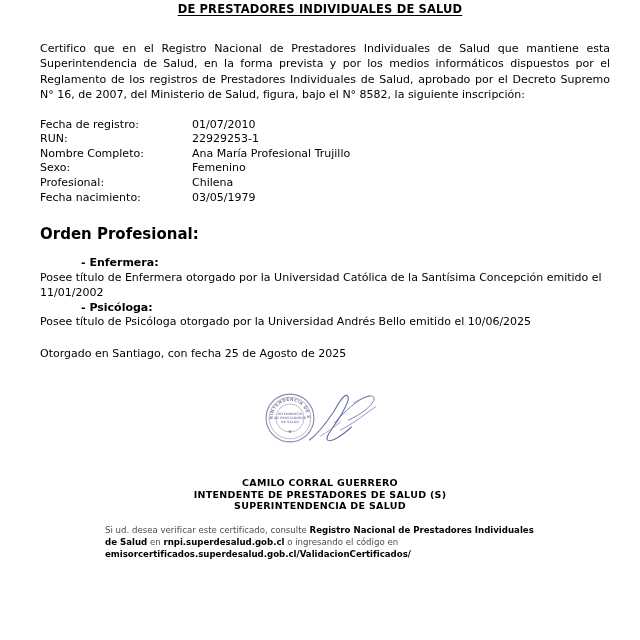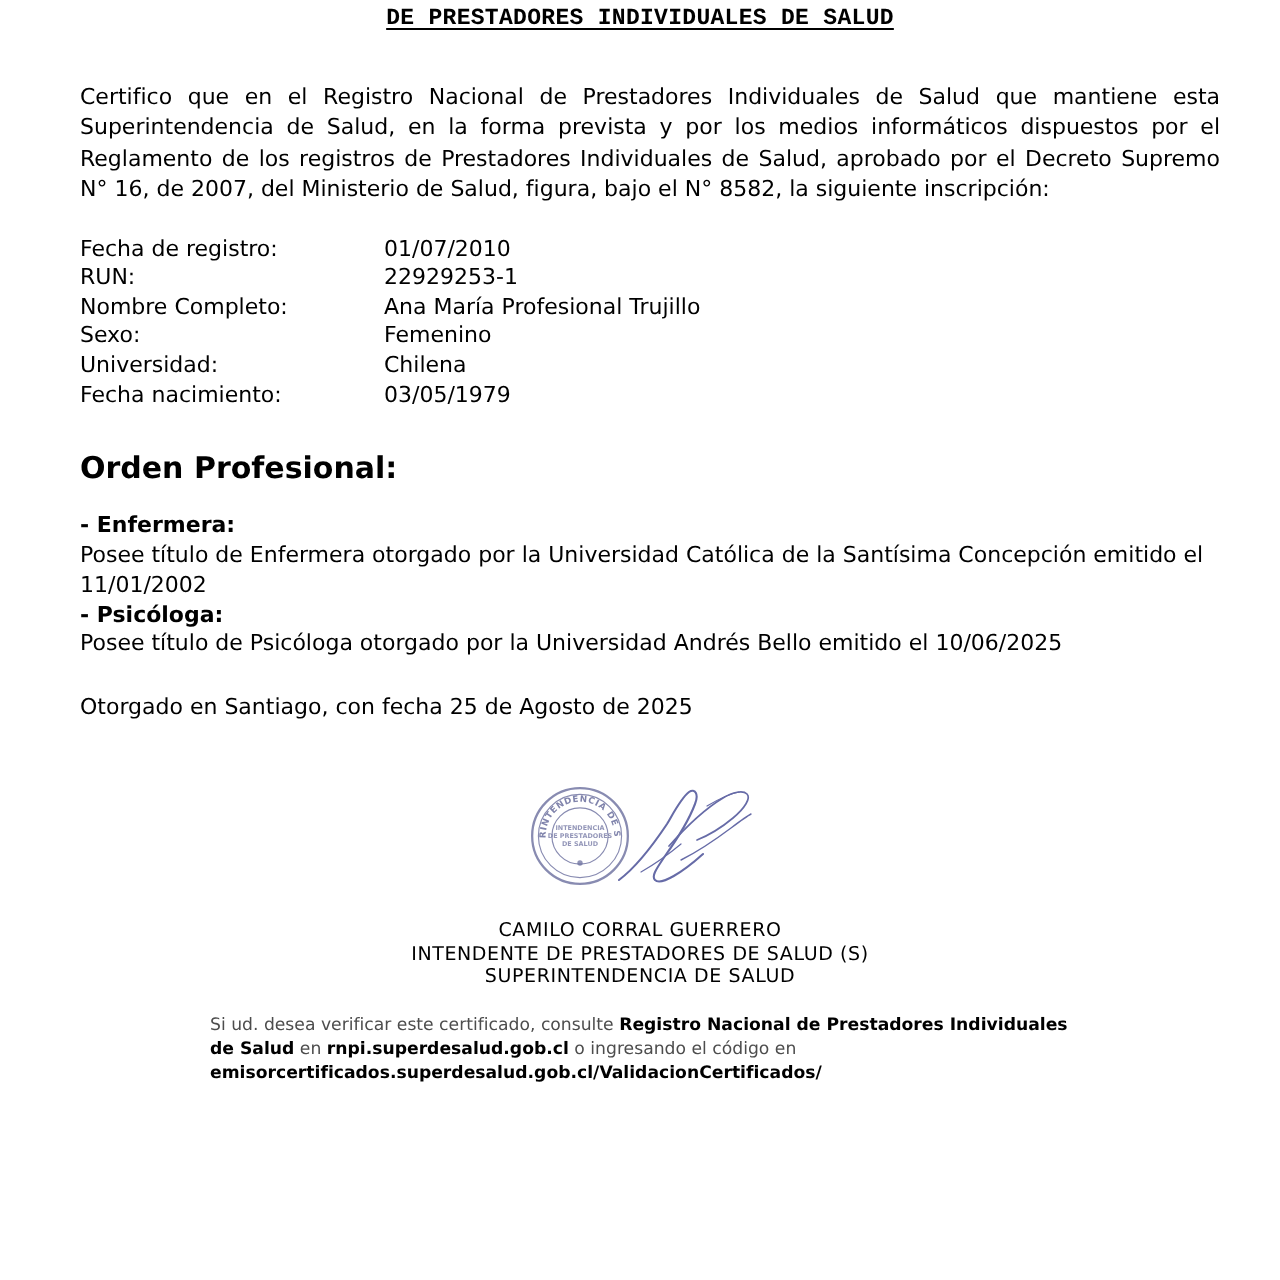--- a/index.html
+++ b/index.html
@@ -34,21 +34,20 @@
     margin-top: -14px;
   }
   .doc-header .hline {
     display: inline-block;
     text-decoration: underline;
     text-underline-offset: 2px;
     text-decoration-thickness: 1px;
   }
   .doc-header .hline-2 {
     margin-top: 1px;
-    font-family: Liberation Mono, monospace;
   }
 
   
   .intro {
     margin: 24px 30px 0 40px;
     font-size: 11px;
     line-height: 15.4px;
     text-align: justify;
     text-justify: inter-word;
   }
@@ -77,20 +76,21 @@
     font-weight: bold;
     line-height: 15px;
   }
   .orden-list {
     margin: 14px 30px 0 40px;
     font-size: 11px;
     line-height: 14.8px;
   }
   .orden-item-title {
     font-weight: bold;
+    margin-left: 41px;
   }
   .orden-item-desc {
     font-weight: normal;
   }
 
   .otorgado {
     margin: 16px 0 0 40px;
     font-size: 11px;
     line-height: 15px;
   }
@@ -111,25 +111,25 @@
   .signature {
     position: absolute;
     left: 305px;
     top: 2px;
     width: 76px;
     height: 60px;
   }
 
   .sign-names {
     text-align: center;
-    font-weight: normal;
+    font-weight: bold;
     font-size: 9.5px;
     line-height: 11.4px;
     letter-spacing: 0.3px;
-    margin-top: 2px;
+    margin-top: 19px;
   }
 
   
   .verify {
     margin: 14px auto 0 auto;
     width: 430px;
     font-size: 8.6px;
     line-height: 11.6px;
     color: #4d4d4d;
   }
@@ -167,21 +167,21 @@
       </tr>
       <tr>
         <td class="label">Nombre Completo:</td>
         <td class="value">Ana María Profesional Trujillo</td>
       </tr>
       <tr>
         <td class="label">Sexo:</td>
         <td class="value">Femenino</td>
       </tr>
       <tr>
-        <td class="label">Universidad:</td>
+        <td class="label">Profesional:</td>
         <td class="value">Chilena</td>
       </tr>
       <tr>
         <td class="label">Fecha nacimiento:</td>
         <td class="value">03/05/1979</td>
       </tr>
     </tbody>
   </table>
 
   <div class="orden-title">Orden Profesional:</div>

